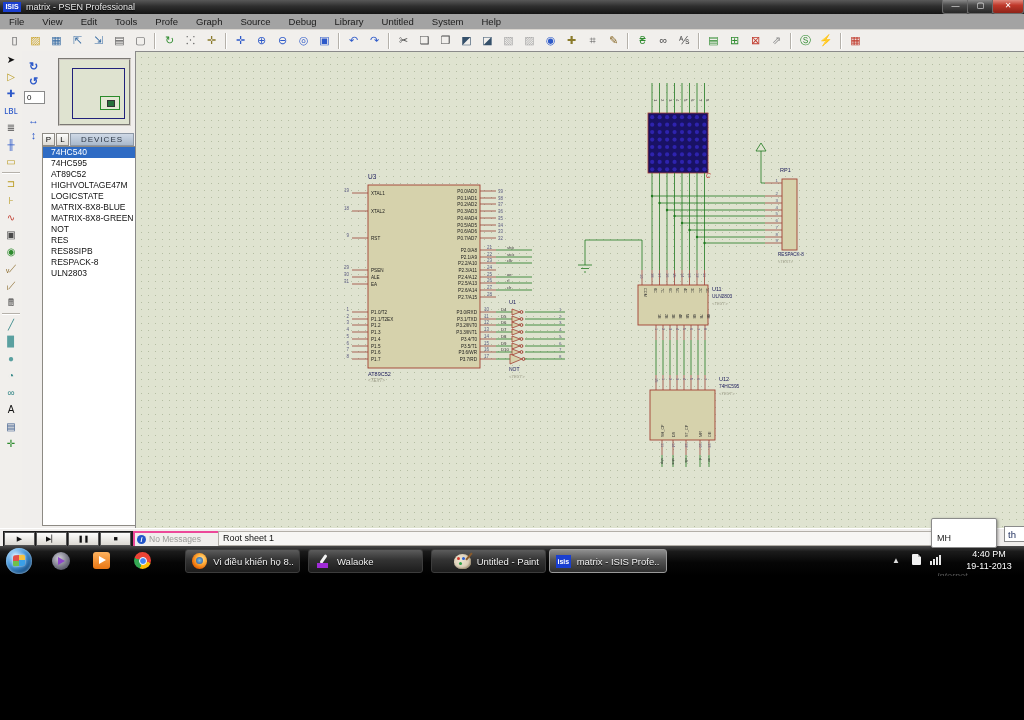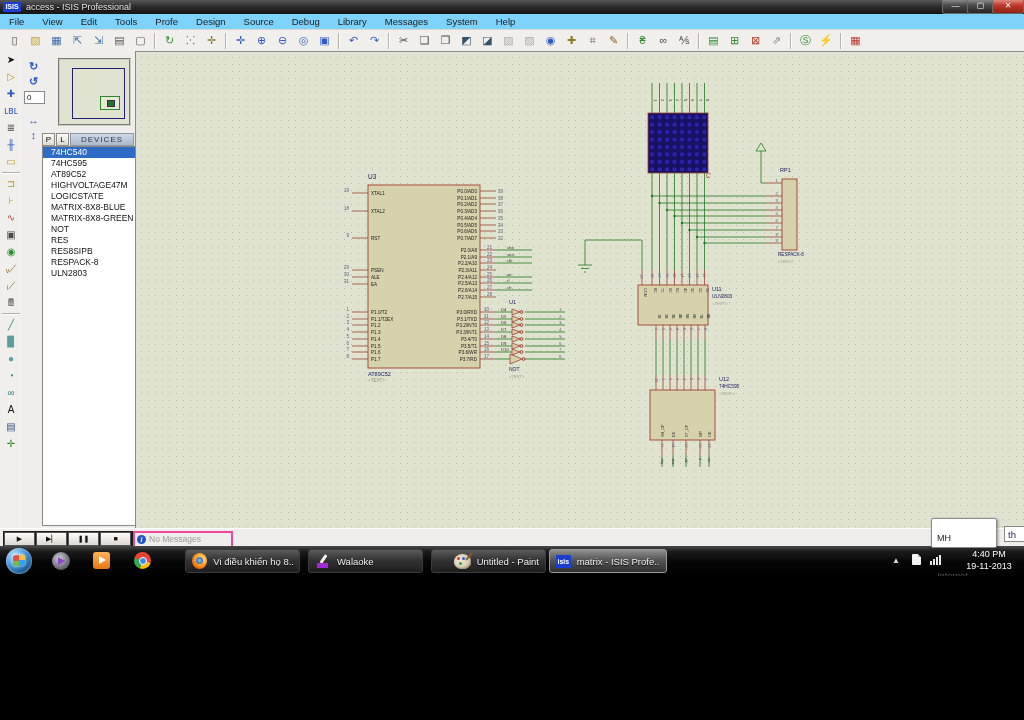--- a/index.html
+++ b/index.html
@@ -9,21 +9,21 @@
   
   .titlebar{position:absolute;left:0;top:0;width:1024px;height:14px;background:linear-gradient(#585858,#2e2e2e 45%,#141414);color:#fff;}
   .titlebar .appicon{position:absolute;left:3px;top:2px;width:18px;height:10px;background:#1a3fd0;color:#fff;font-size:7px;font-weight:bold;text-align:center;line-height:10px;}
   .titlebar .apptitle{position:absolute;left:26px;top:2px;font-size:9px;color:#e8e8e8;text-shadow:0 1px 1px #000;}
   .winbtn{position:absolute;top:0;height:13px;border:1px solid #6a6a6a;border-top:none;border-radius:0 0 3px 3px;background:linear-gradient(#8a8a8a,#4a4a4a 40%,#262626);color:#fff;font-size:8px;text-align:center;line-height:12px;}
   .winbtn.min{left:942px;width:25px;}
   .winbtn.max{left:967px;width:25px;}
   .winbtn.close{left:992px;width:30px;background:linear-gradient(#e08a7e,#c0392b 40%,#8e2318);}
 
   
-  .menubar{position:absolute;left:0;top:14px;width:1024px;height:15px;background:#7dd3fc;border-bottom:1px solid #d9d5cf;display:flex;align-items:center;}
+  .menubar{position:absolute;left:0;top:14px;width:1024px;height:15px;background:#a3a3a3;border-bottom:1px solid #d9d5cf;display:flex;align-items:center;}
   .menubar .mi{font-size:9.5px;color:#1a1a1a;padding:0 9px;cursor:default;}
 
   
   .toolbar{position:absolute;left:0;top:30px;width:1024px;height:21px;background:#f1efec;border-bottom:1px solid #b9b5ae;display:flex;align-items:center;padding-left:4px;}
   .tbico{width:17px;height:17px;margin:0 1px;font-size:11px;text-align:center;line-height:17px;border:1px solid transparent;border-radius:2px;}
   .tbsep{width:1px;height:16px;background:#b5b1aa;border-right:1px solid #fff;margin:0 3px;}
 
   
   .modebar{position:absolute;left:0;top:51px;width:22px;height:477px;background:#f1efec;border-right:1px solid #c5c1ba;}
   .modebar .mico{width:18px;height:16px;margin:1px auto 0 auto;font-size:10px;text-align:center;line-height:16px;}
@@ -95,37 +95,37 @@
   .nettip .l2{font-size:9px;color:#555;font-style:italic;margin-top:28px;}
   .tipfrag{position:absolute;left:1004px;top:526px;width:20px;height:16px;background:#fff;border:1px solid #8a8a8a;border-right:none;font-size:9.5px;color:#1a2a5a;line-height:15px;padding-left:3px;z-index:60;box-sizing:border-box;}
 </style>
 </head>
 <body>
 
 <div class="screen">
 
   <div class="titlebar">
     <div class="appicon">ISIS</div>
-    <div class="apptitle">access - ISIS Professional</div>
+    <div class="apptitle">matrix - PSEN Professional</div>
     <div class="winbtn min">—</div>
     <div class="winbtn max">▢</div>
     <div class="winbtn close">✕</div>
   </div>
 
   <div class="menubar" id="menubar">
       <div class="mi">File</div>
       <div class="mi">View</div>
       <div class="mi">Edit</div>
       <div class="mi">Tools</div>
       <div class="mi">Profe</div>
-      <div class="mi">Design</div>
+      <div class="mi">Graph</div>
       <div class="mi">Source</div>
       <div class="mi">Debug</div>
       <div class="mi">Library</div>
-      <div class="mi">Messages</div>
+      <div class="mi">Untitled</div>
       <div class="mi">System</div>
       <div class="mi">Help</div>
     </div>
 
   <div class="toolbar" id="toolbar">
       <div class="tbico" style="color: rgb(74, 74, 74);">▯</div>
       <div class="tbico" style="color: rgb(201, 162, 39);">▨</div>
       <div class="tbico" style="color: rgb(58, 110, 165);">▦</div>
       <div class="tbico" style="color: rgb(58, 110, 165);">⇱</div>
       <div class="tbico" style="color: rgb(58, 110, 165);">⇲</div>
@@ -678,20 +678,21 @@
     <div class="simgroup" id="simgroup">
         <div class="simbtn">▶</div>
         <div class="simbtn">▶▏</div>
         <div class="simbtn">❚❚</div>
         <div class="simbtn">■</div>
       </div>
     <div class="msgpanel">
       <span class="info">i</span>
       <span>No Messages</span>
     </div>
+    <div class="sheetpanel">Root sheet 1</div>
   </div>
 
   <div class="taskbar">
     <div class="startorb">
         <div class="startflag"></div>
       </div>
     <div class="qico" style="left:52px;">
         <div class="ic-km"></div>
       </div>
     <div class="qico" style="left:93px;">

